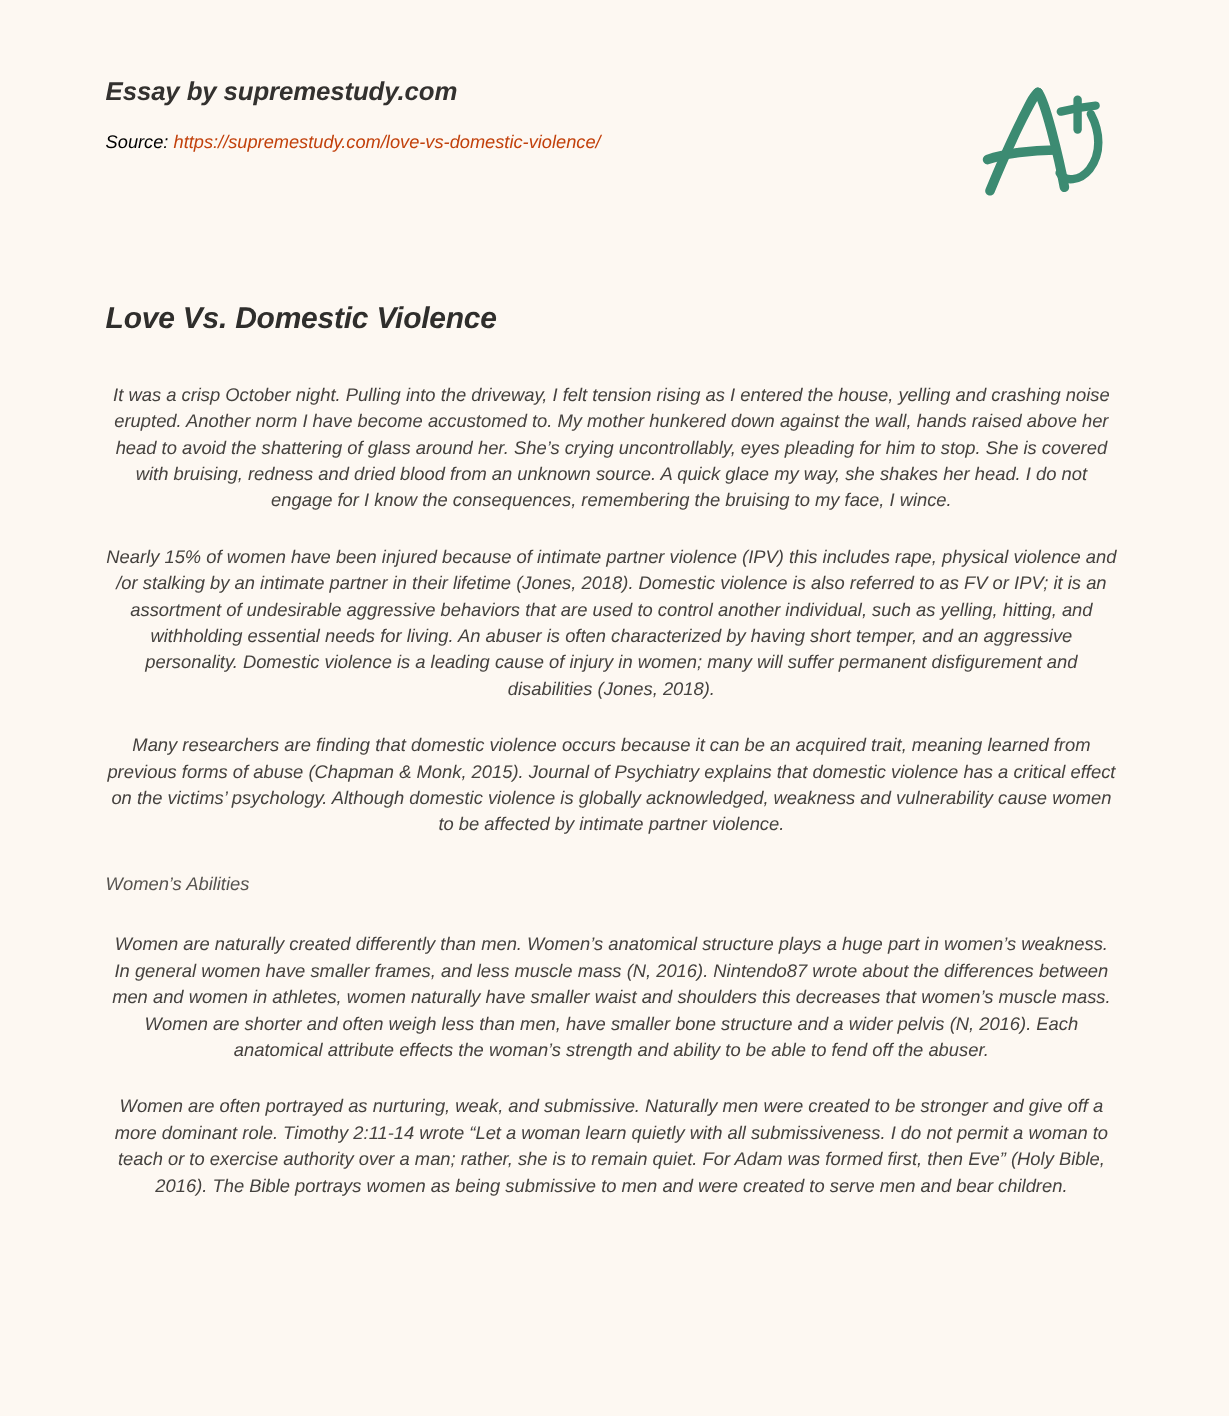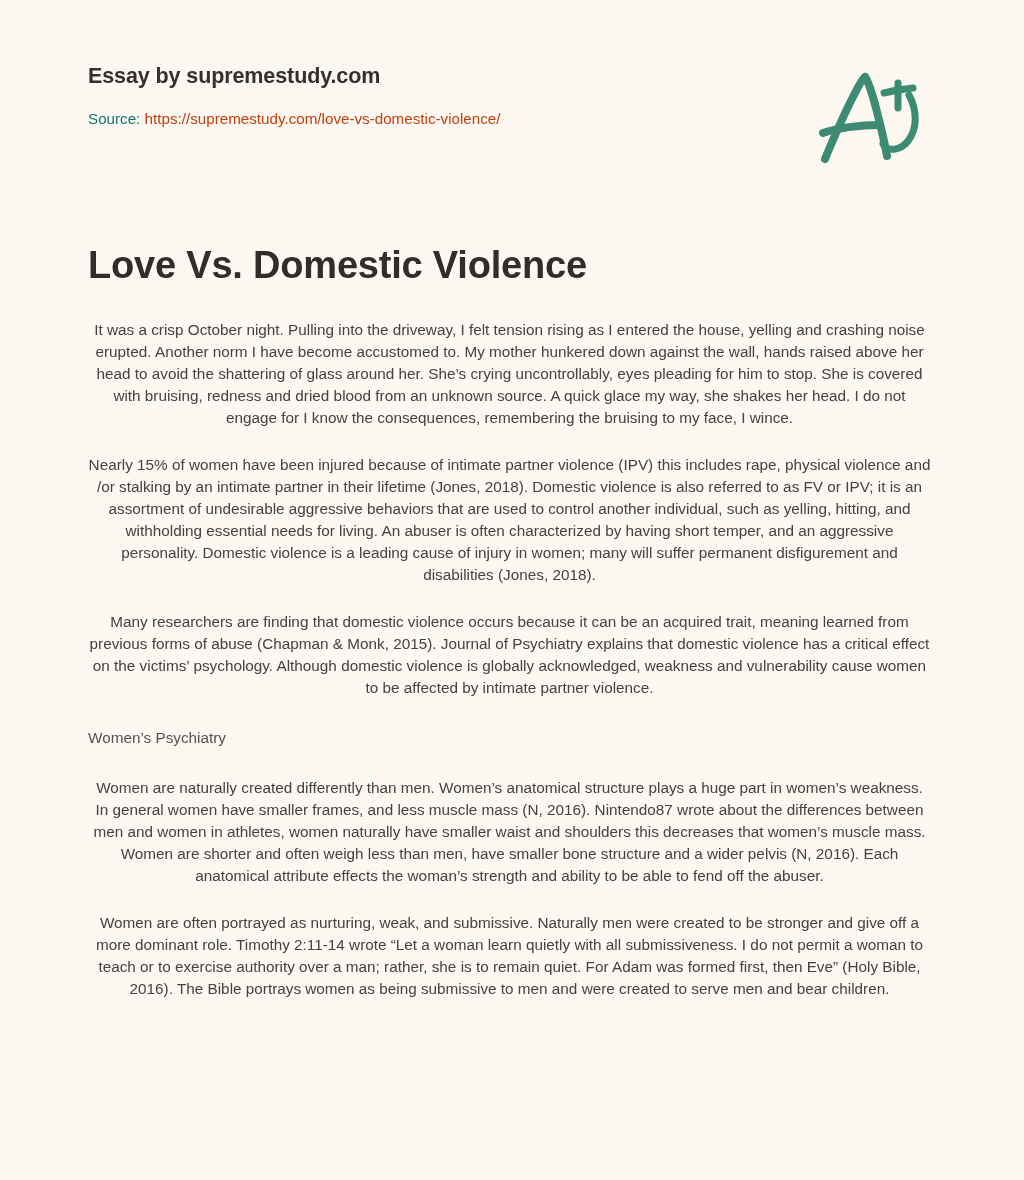--- a/index.html
+++ b/index.html
@@ -14,20 +14,21 @@
     color: #3b3a38;
     overflow: hidden;
     position: relative;
   }
 
   .page {
     width: 1024px;
     height: 933px;
     position: relative;
     box-sizing: border-box;
+    font-style: italic;
   }
 
   
   .header {
     position: absolute;
     left: 0;
     top: 0;
     width: 1024px;
     height: 190px;
   }
@@ -50,21 +51,21 @@
 
   .source-line {
     margin-top: 18px;
     font-size: 15.2px;
     line-height: 22px;
     color: #8d8a86;
     white-space: nowrap;
   }
 
   .source-label {
-    color: #0f766e;
+    color: #000000;
   }
 
   .source-url {
     color: #c2410c;
     text-decoration: none;
   }
 
   
   .logo {
     position: absolute;
@@ -81,21 +82,21 @@
 
   
   .article {
     position: absolute;
     left: 88px;
     top: 245px;
     width: 848px;
   }
 
   .article-title {
-    font-size: 38px;
+    font-size: 25px;
     font-weight: bold;
     line-height: 40px;
     color: #2f2e2c;
     letter-spacing: -0.2px;
     margin: 0 0 34px 0;
   }
 
   .body-p {
     font-size: 15.3px;
     line-height: 22px;
@@ -149,19 +150,19 @@
     </div>
 
   </div>
 
   <div class="article">
     <h1 class="article-title">Love Vs. Domestic Violence</h1>
     <div id="blocks">
         <p class="body-p">It was a crisp October night. Pulling into the driveway, I felt tension rising as I entered the house, yelling and crashing noise erupted. Another norm I have become accustomed to. My mother hunkered down against the wall, hands raised above her head to avoid the shattering of glass around her. She’s crying uncontrollably, eyes pleading for him to stop. She is covered with bruising, redness and dried blood from an unknown source. A quick glace my way, she shakes her head. I do not engage for I know the consequences, remembering the bruising to my face, I wince.</p>
         <p class="body-p">Nearly 15% of women have been injured because of intimate partner violence (IPV) this includes rape, physical violence and /or stalking by an intimate partner in their lifetime (Jones, 2018). Domestic violence is also referred to as FV or IPV; it is an assortment of undesirable aggressive behaviors that are used to control another individual, such as yelling, hitting, and withholding essential needs for living. An abuser is often characterized by having short temper, and an aggressive personality. Domestic violence is a leading cause of injury in women; many will suffer permanent disfigurement and disabilities (Jones, 2018).</p>
         <p class="body-p">Many researchers are finding that domestic violence occurs because it can be an acquired trait, meaning learned from previous forms of abuse (Chapman &amp; Monk, 2015). Journal of Psychiatry explains that domestic violence has a critical effect on the victims’ psychology. Although domestic violence is globally acknowledged, weakness and vulnerability cause women to be affected by intimate partner violence.</p>
-        <p class="section-h">Women’s Psychiatry</p>
+        <p class="section-h">Women’s Abilities</p>
         <p class="body-p">Women are naturally created differently than men. Women’s anatomical structure plays a huge part in women’s weakness. In general women have smaller frames, and less muscle mass (N, 2016). Nintendo87 wrote about the differences between men and women in athletes, women naturally have smaller waist and shoulders this decreases that women’s muscle mass. Women are shorter and often weigh less than men, have smaller bone structure and a wider pelvis (N, 2016). Each anatomical attribute effects the woman’s strength and ability to be able to fend off the abuser.</p>
         <p class="body-p">Women are often portrayed as nurturing, weak, and submissive. Naturally men were created to be stronger and give off a more dominant role. Timothy 2:11-14 wrote “Let a woman learn quietly with all submissiveness. I do not permit a woman to teach or to exercise authority over a man; rather, she is to remain quiet. For Adam was formed first, then Eve” (Holy Bible, 2016). The Bible portrays women as being submissive to men and were created to serve men and bear children.</p>
       </div>
   </div>
 
 </div>
 
 </body></html>

